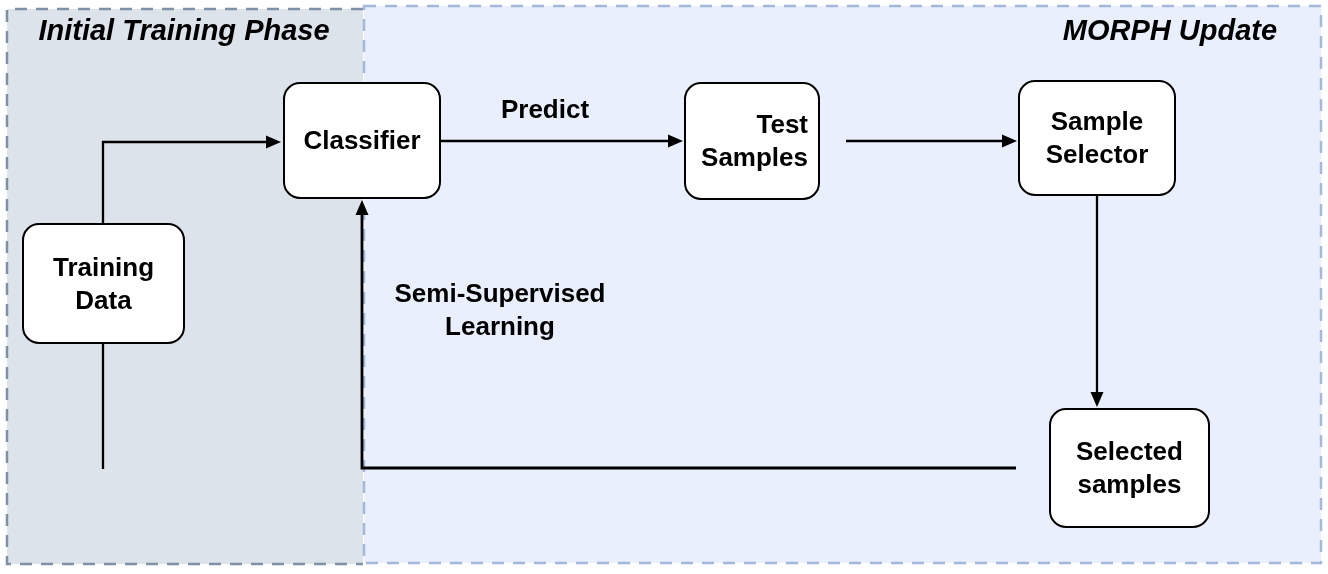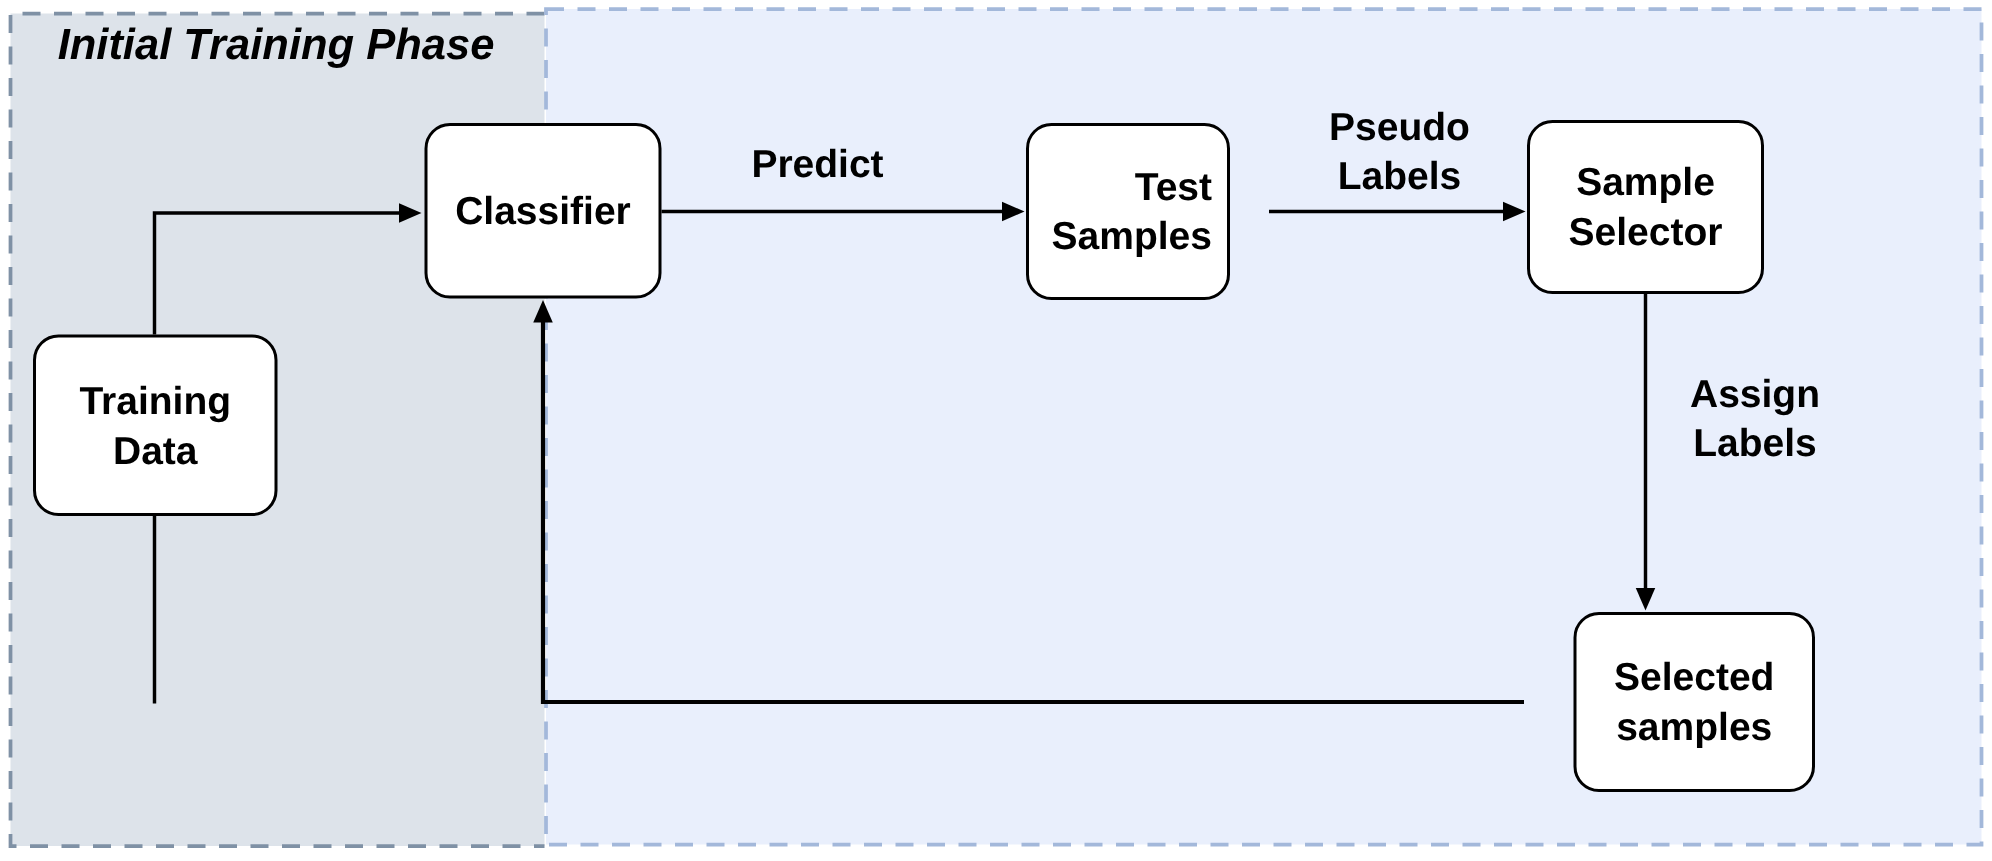--- a/index.html
+++ b/index.html
@@ -102,34 +102,34 @@
     </g>
 
     <g style="stroke:var(--line,#000); fill:none;" stroke-width="2.8">
       <path d="M 1016 468 L 362 468 L 362 214"></path>
       <path d="M 103 344 L 103 469" stroke-width="2.3"></path>
       <polygon points="362,200 355.5,215 368.5,215" style="fill:var(--line,#000); stroke:none;"></polygon>
     </g>
   </svg>
 
   <div class="region-title" id="title-initial">Initial Training Phase</div>
+  <div class="region-title" id="title-morph">MORPH Update</div>
 
   <div class="node" id="node-training-data">
     <span>Training Data</span>
   </div>
   <div class="node" id="node-classifier">
     <span>Classifier</span>
   </div>
   <div class="node" id="node-test-samples">
     <span>Test Samples</span>
   </div>
   <div class="node" id="node-sample-selector">
     <span>Sample Selector</span>
   </div>
   <div class="node" id="node-selected-samples">
     <span>Selected samples</span>
   </div>
 
   <div class="edge-label" id="label-predict">Predict</div>
-  <div class="edge-label" id="label-pseudo">Pseudo Labels</div>
-  <div class="edge-label" id="label-assign">Assign Labels</div>
+  <div class="edge-label" id="label-semi">Semi-Supervised Learning</div>
 
 </div>
 
 </body></html>

